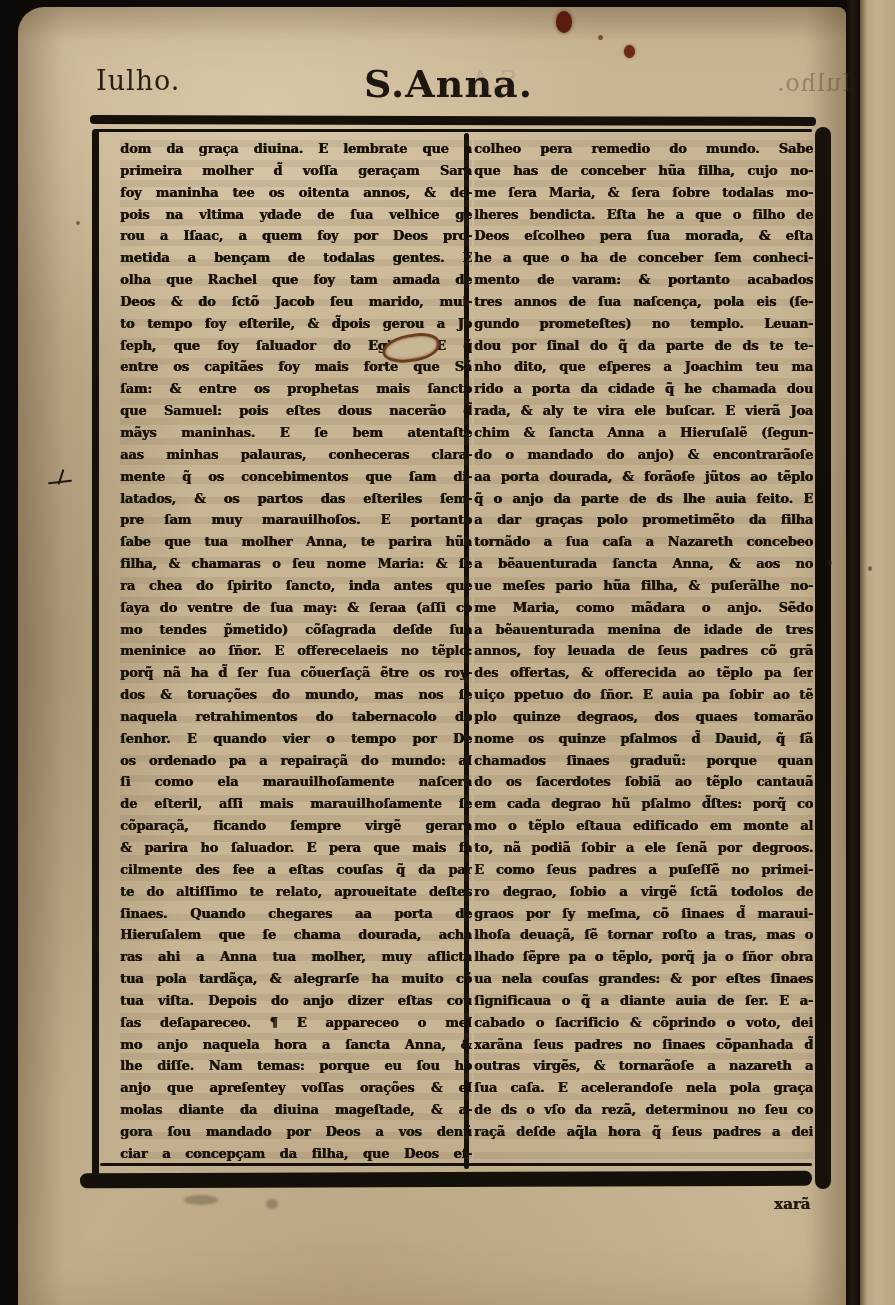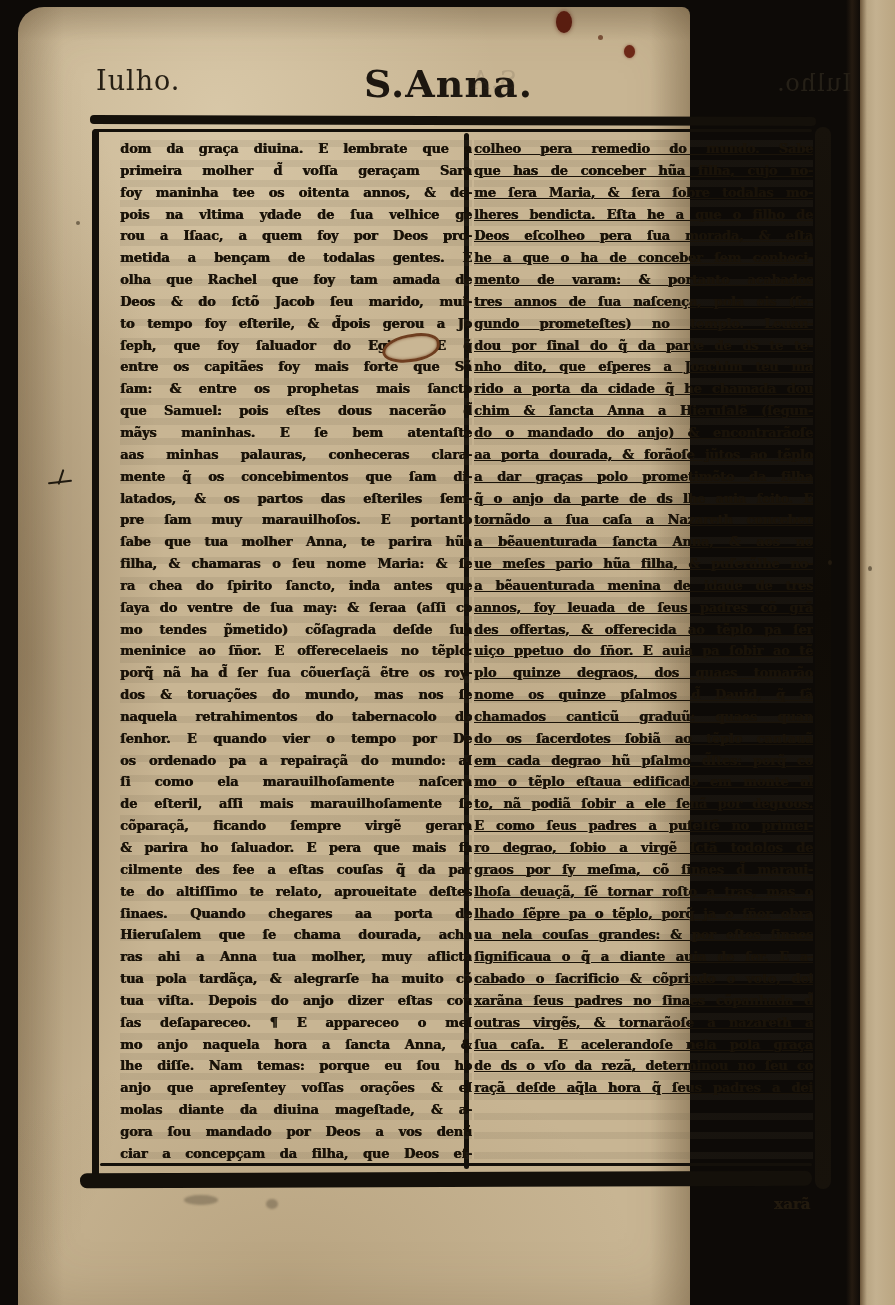--- a/index.html
+++ b/index.html
@@ -4,21 +4,21 @@
 <style>
   html,body{margin:0;padding:0;}
   body{
     width:895px;height:1305px;position:relative;overflow:hidden;
     background:#0d0a07;
     font-family:"DejaVu Serif", serif;
   }
   .scan{position:absolute;inset:0;}
   
   .page{
-    position:absolute;left:18px;top:7px;width:672px;height:1298px;
+    position:absolute;left:18px;top:7px;width:828px;height:1298px;
     background-color:#c8b593;
     background-image:
       radial-gradient(ellipse 60% 30% at 30% 8%, rgba(245,233,205,.35), transparent 70%),
       radial-gradient(ellipse 50% 40% at 75% 50%, rgba(122,96,58,.10), transparent 70%),
       radial-gradient(ellipse 70% 25% at 40% 98%, rgba(130,104,66,.22), transparent 75%),
       radial-gradient(ellipse 25% 60% at 2% 50%, rgba(92,70,42,.30), transparent 80%),
       linear-gradient(90deg, rgba(84,63,36,.28) 0px, rgba(84,63,36,0) 46px),
       linear-gradient(270deg, rgba(84,63,36,.30) 0px, rgba(84,63,36,0) 40px),
       linear-gradient(180deg, rgba(70,52,30,.25) 0px, rgba(70,52,30,0) 34px);
     border-radius:26px 8px 0 0;
@@ -54,21 +54,21 @@
 
   
   .column{
     position:absolute;top:131px;height:1028px;overflow:hidden;
     color:#1a1309;
     background-image:repeating-linear-gradient(to bottom,
       rgba(100,88,66,.12) 2px, rgba(100,88,66,.12) 9px,
       rgba(100,88,66,0) 9px, rgba(100,88,66,0) 21.85px);
   }
   .col-left{left:88px;width:352px;margin-left:14px;}
-  .col-right{left:456px;width:339px;text-decoration:underline;}
+  .col-right{left:456px;width:339px;}
   .line{
     height:21.85px;line-height:21.85px;font-size:13px;font-weight:bold;
     letter-spacing:-.2px;word-spacing:-.5px;overflow:hidden;
     text-align:justify;text-align-last:justify;
     text-shadow:.6px 0 0 currentColor;
     white-space:normal;
   }
   .catchword{position:absolute;left:756px;top:1188px;font-size:15px;font-weight:bold;
     color:#221a0e;text-shadow:.5px 0 0 currentColor;}
 
@@ -168,35 +168,37 @@
         <div class="line">me ſera Maria, &amp; ſera ſobre todalas mo-</div>
         <div class="line">lheres bendicta. Eſta he a que o filho de</div>
         <div class="line">Deos eſcolheo pera ſua morada, &amp; eſta</div>
         <div class="line">he a que o ha de conceber ſem conheci-</div>
         <div class="line">mento de varam: &amp; portanto acabados</div>
         <div class="line">tres annos de ſua naſcença, pola eis (ſe-</div>
         <div class="line">gundo prometeſtes) no templo. Leuan-</div>
         <div class="line">dou por ſinal do q̃ da parte de ds te te-</div>
         <div class="line">nho dito, que eſperes a Joachim teu ma</div>
         <div class="line">rido a porta da cidade q̃ he chamada dou</div>
+        <div class="line">rada, &amp; aly te vira ele buſcar. E vierã Joa</div>
         <div class="line">chim &amp; ſancta Anna a Hieruſalẽ (ſegun-</div>
         <div class="line">do o mandado do anjo) &amp; encontrarãoſe</div>
         <div class="line">aa porta dourada, &amp; forãoſe jũtos ao tẽplo</div>
+        <div class="line">q̃ o anjo da parte de ds lhe auia feito. E</div>
         <div class="line">a dar graças polo prometimẽto da filha</div>
-        <div class="line">q̃ o anjo da parte de ds lhe auia feito. E</div>
         <div class="line">tornãdo a ſua caſa a Nazareth concebeo</div>
         <div class="line">a bẽauenturada ſancta Anna, &amp; aos no</div>
         <div class="line">ue meſes pario hũa filha, &amp; puſerãlhe no-</div>
+        <div class="line">me Maria, como mãdara o anjo.  Sẽdo</div>
         <div class="line">a bẽauenturada menina de idade de tres</div>
         <div class="line">annos, foy leuada de ſeus padres cõ grã</div>
         <div class="line">des offertas, &amp; offerecida ao tẽplo pa ſer</div>
         <div class="line">uiço ppetuo do ſñor. E auia pa ſobir ao tẽ</div>
         <div class="line">plo quinze degraos, dos quaes tomarão</div>
         <div class="line">nome os quinze pſalmos d̃ Dauid, q̃ ſã</div>
-        <div class="line">chamados canticũ graduũ: quaes quan</div>
+        <div class="line">chamados ſinaes graduũ: porque quan</div>
         <div class="line">do os ſacerdotes ſobiã ao tẽplo cantauã</div>
         <div class="line">em cada degrao hũ pſalmo d̃ſtes: porq̃ co</div>
         <div class="line">mo o tẽplo eſtaua edificado em monte al</div>
         <div class="line">to, nã podiã ſobir a ele ſenã por degroos.</div>
         <div class="line">E como ſeus padres a puſeſſẽ no primei-</div>
         <div class="line">ro degrao, ſobio a virgẽ ſctã todolos de</div>
         <div class="line">graos por ſy meſma, cõ ſinaes d̃ maraui-</div>
         <div class="line">lhoſa deuaçã, ſẽ tornar roſto a tras, mas o</div>
         <div class="line">lhado ſẽpre pa o tẽplo, porq̃ ja o ſñor obra</div>
         <div class="line">ua nela couſas grandes: &amp; por eſtes ſinaes</div>

